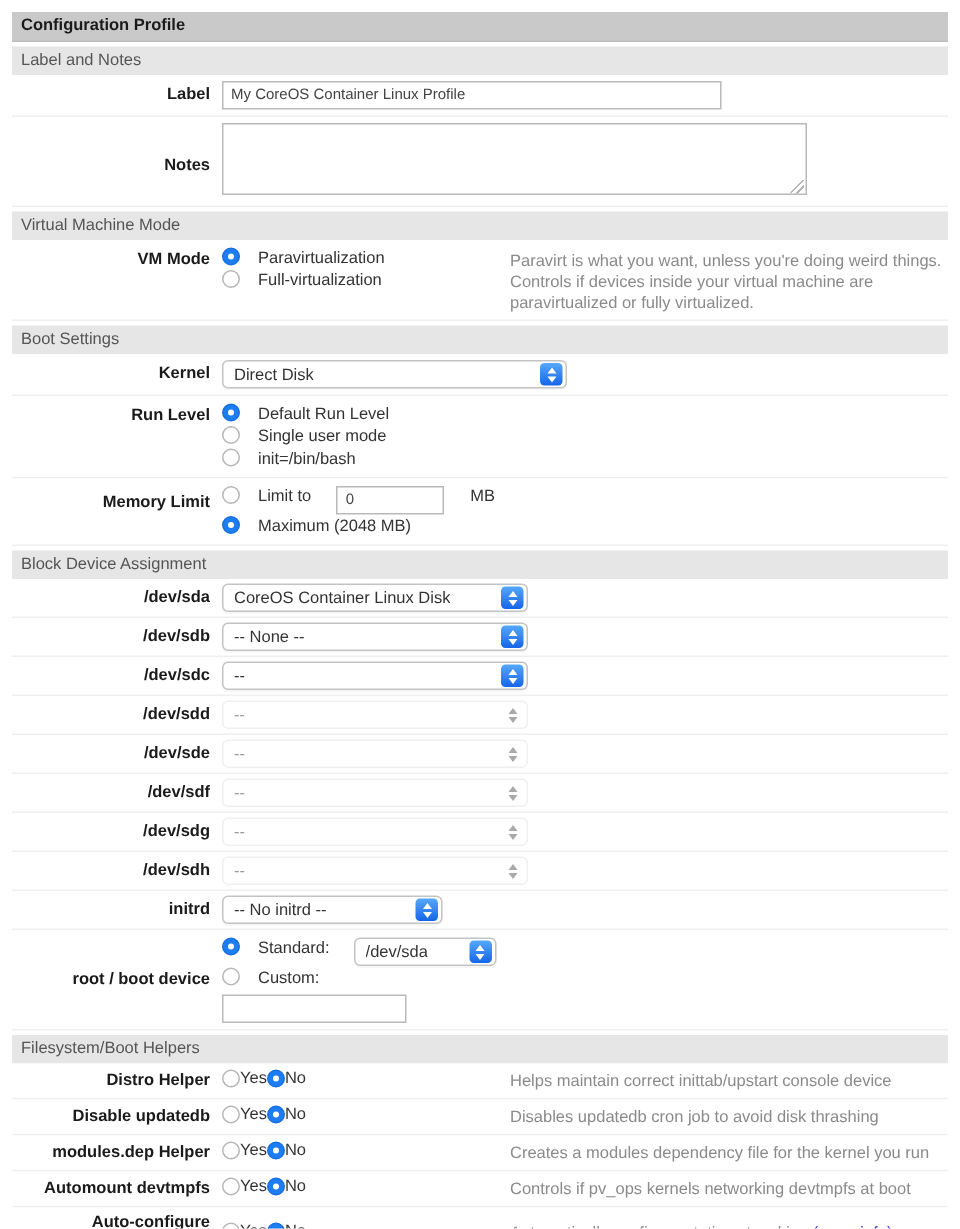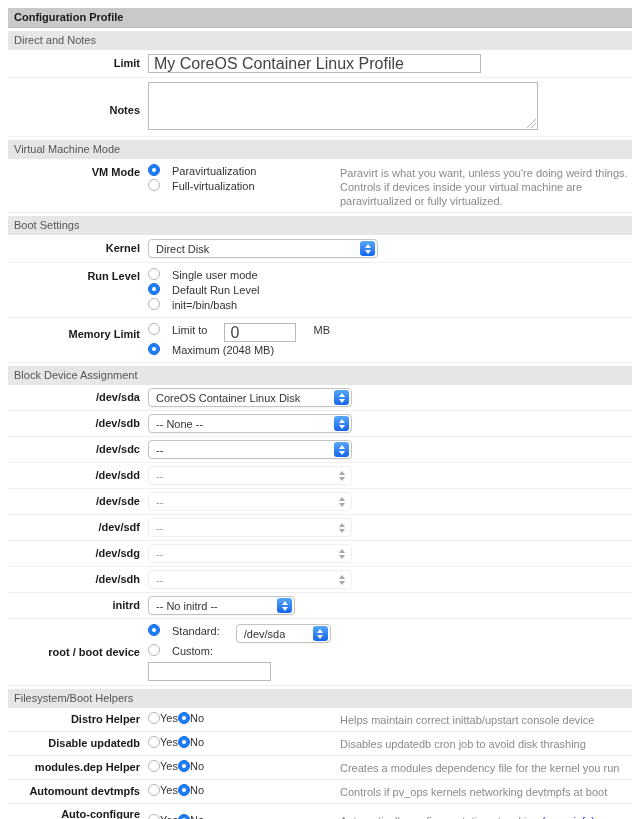--- a/index.html
+++ b/index.html
@@ -50,21 +50,21 @@
     flex: 1;
     color: #8a8a8a;
     line-height: 14px;
     padding-top: 3px;
     padding-right: 2px;
   }
   .text-input {
     border: 1px solid #b9b9b9;
     height: 19px;
     font-family: "Liberation Sans", "DejaVu Sans", sans-serif;
-    font-size: 16px;
+    font-size: 10px;
     padding: 1px 5px;
     color: #444;
     background: #fff;
   }
   .notes-wrap { position: relative; display: inline-block; }
   .notes-area {
     border: 1px solid #b9b9b9;
     width: 390px; height: 48px;
     resize: none;
     font-family: "Liberation Sans", "DejaVu Sans", sans-serif;
@@ -147,24 +147,24 @@
   .root-select { width: 95px; margin-left: 4px; }
   .mem-input { width: 72px; margin: 0 5px; }
   .custom-input { width: 123px; margin-top: 3px; margin-left: 0; }
   .label-input { width: 333px; }
 </style>
 </head>
 <body>
 
 <div class="main-header">Configuration Profile</div>
 
-<div class="sub-header">Direct and Notes</div>
-
-<div class="form-row">
-  <div class="row-label">Limit</div>
+<div class="sub-header">Label and Notes</div>
+
+<div class="form-row">
+  <div class="row-label">Label</div>
   <div class="row-control wide">
     <input class="text-input label-input" type="text" value="My CoreOS Container Linux Profile" style="">
   </div>
   <div class="row-help"></div>
 </div>
 
 <div class="form-row">
   <div class="row-label" style="padding-top:22px">Notes</div>
   <div class="row-control wide">
     <span class="notes-wrap"><textarea class="notes-area" style=""></textarea></span>
@@ -205,26 +205,26 @@
         </span>
     </div>
   </div>
   <div class="row-help"></div>
 </div>
 
 <div class="form-row">
   <div class="row-label">Run Level</div>
   <div class="row-control wide">
     <div class="opt-line">
+      <span class="radio checked"></span>
+      <span>Default Run Level</span>
+    </div>
+    <div class="opt-line">
       <span class="radio"></span>
       <span>Single user mode</span>
-    </div>
-    <div class="opt-line">
-      <span class="radio checked"></span>
-      <span>Default Run Level</span>
     </div>
     <div class="opt-line">
       <span class="radio"></span>
       <span>init=/bin/bash</span>
     </div>
   </div>
   <div class="row-help"></div>
 </div>
 
 <div class="form-row">

